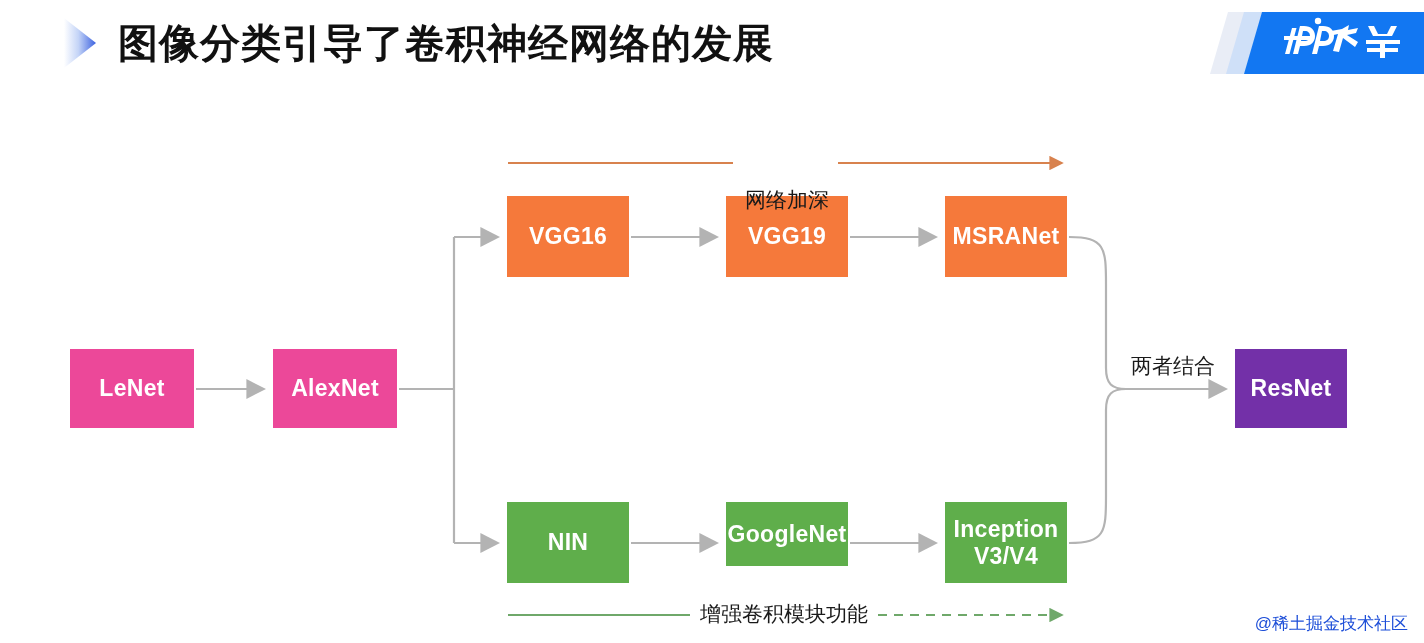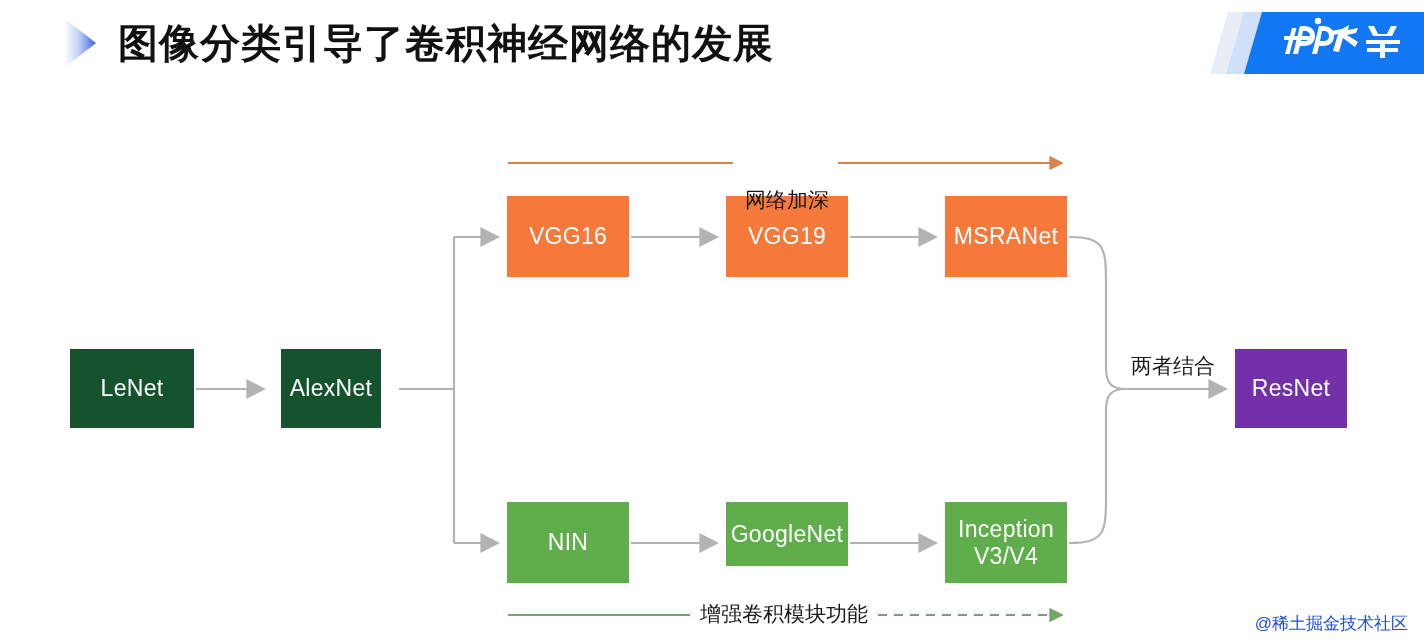--- a/index.html
+++ b/index.html
@@ -23,30 +23,30 @@
     position:absolute; right:0px; top:10px; width:232px; height:66px;
   }
 
   
   #diagram { position:absolute; left:0; top:88px; width:1424px; height:555px; }
   #wires { position:absolute; left:0; top:0; width:1424px; height:555px; }
 
   .node {
     position:absolute; display:flex; align-items:center; justify-content:center;
     color:#ffffff; text-align:center; line-height:1.15;
-    font-size:23px; font-weight:400; letter-spacing:0.3px;
+    font-size:23px; font-weight:700; letter-spacing:0.3px;
   }
-  .node.blue   { background:#14532d; }
+  .node.blue   { background:#ec4899; }
   .node.orange { background:#F5793B; }
   .node.green  { background:#5FAE4B; }
   .node.purple { background:#7330A8; }
 
   
   #node-lenet       { left:70px;   top:261px; width:124px; height:79px; }
-  #node-alexnet     { left:281px;  top:261px; width:100px; height:79px; }
+  #node-alexnet     { left:273px;  top:261px; width:124px; height:79px; }
   #node-vgg16       { left:507px;  top:108px; width:122px; height:81px; }
   #node-vgg19       { left:726px;  top:108px; width:122px; height:81px; }
   #node-msranet     { left:945px;  top:108px; width:122px; height:81px; }
   #node-nin         { left:507px;  top:414px; width:122px; height:81px; }
   #node-googlenet   { left:726px;  top:414px; width:122px; height:64px; }
   #node-inception   { left:945px;  top:414px; width:122px; height:81px; }
   #node-resnet      { left:1235px; top:261px; width:112px; height:79px; }
 
   .axis-label {
     position:absolute; color:#1a1a1a; font-size:21px; white-space:nowrap;

